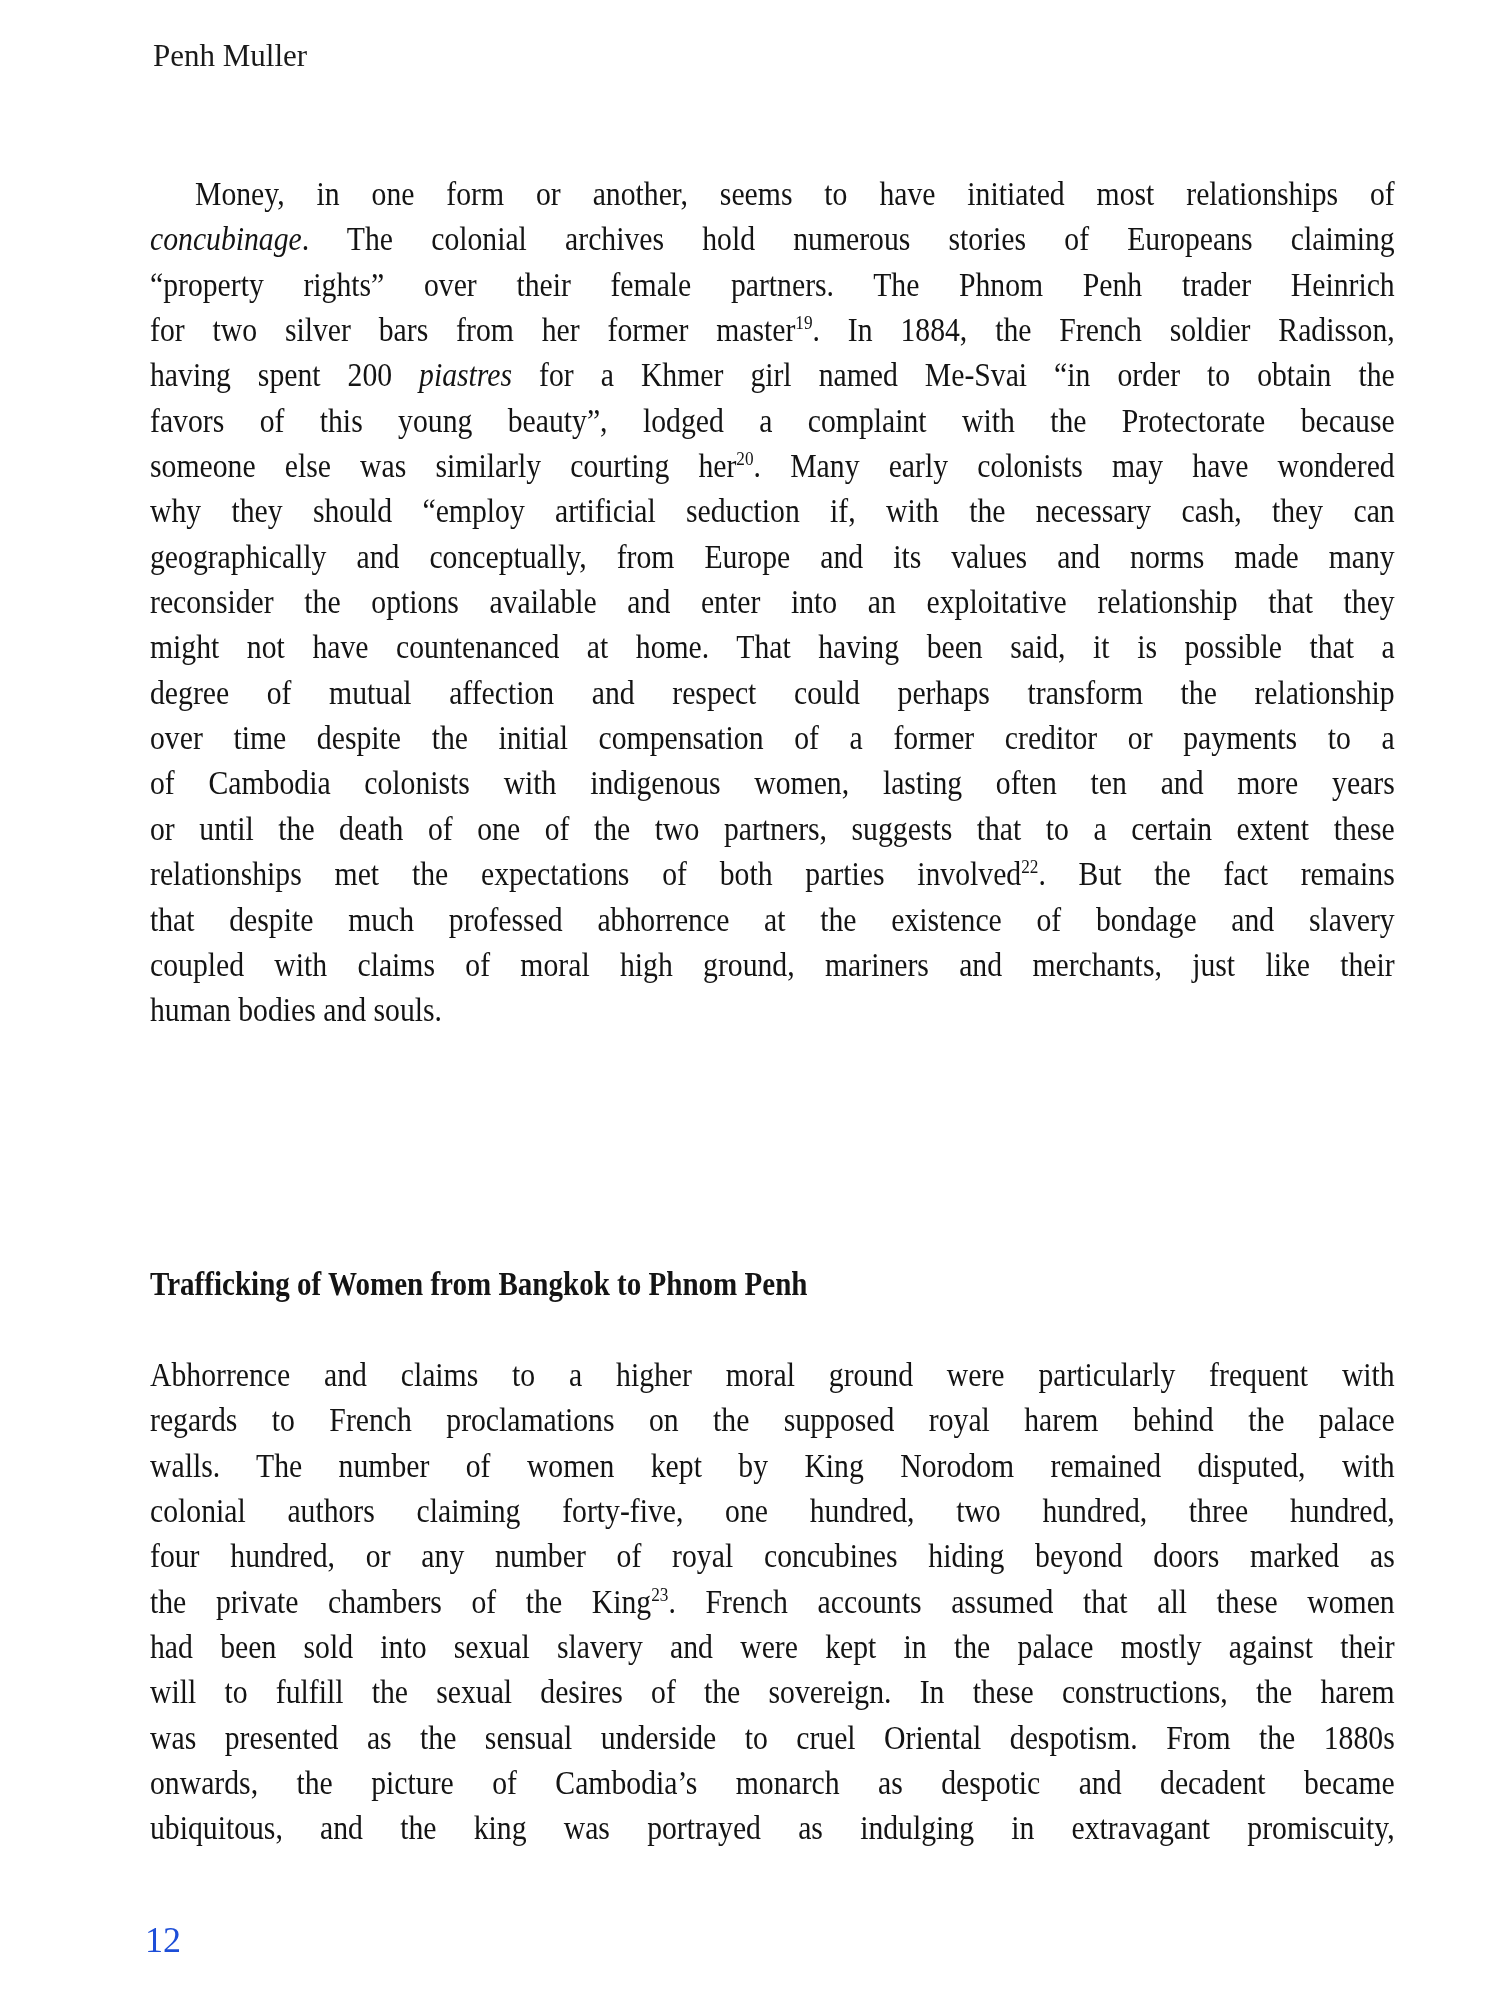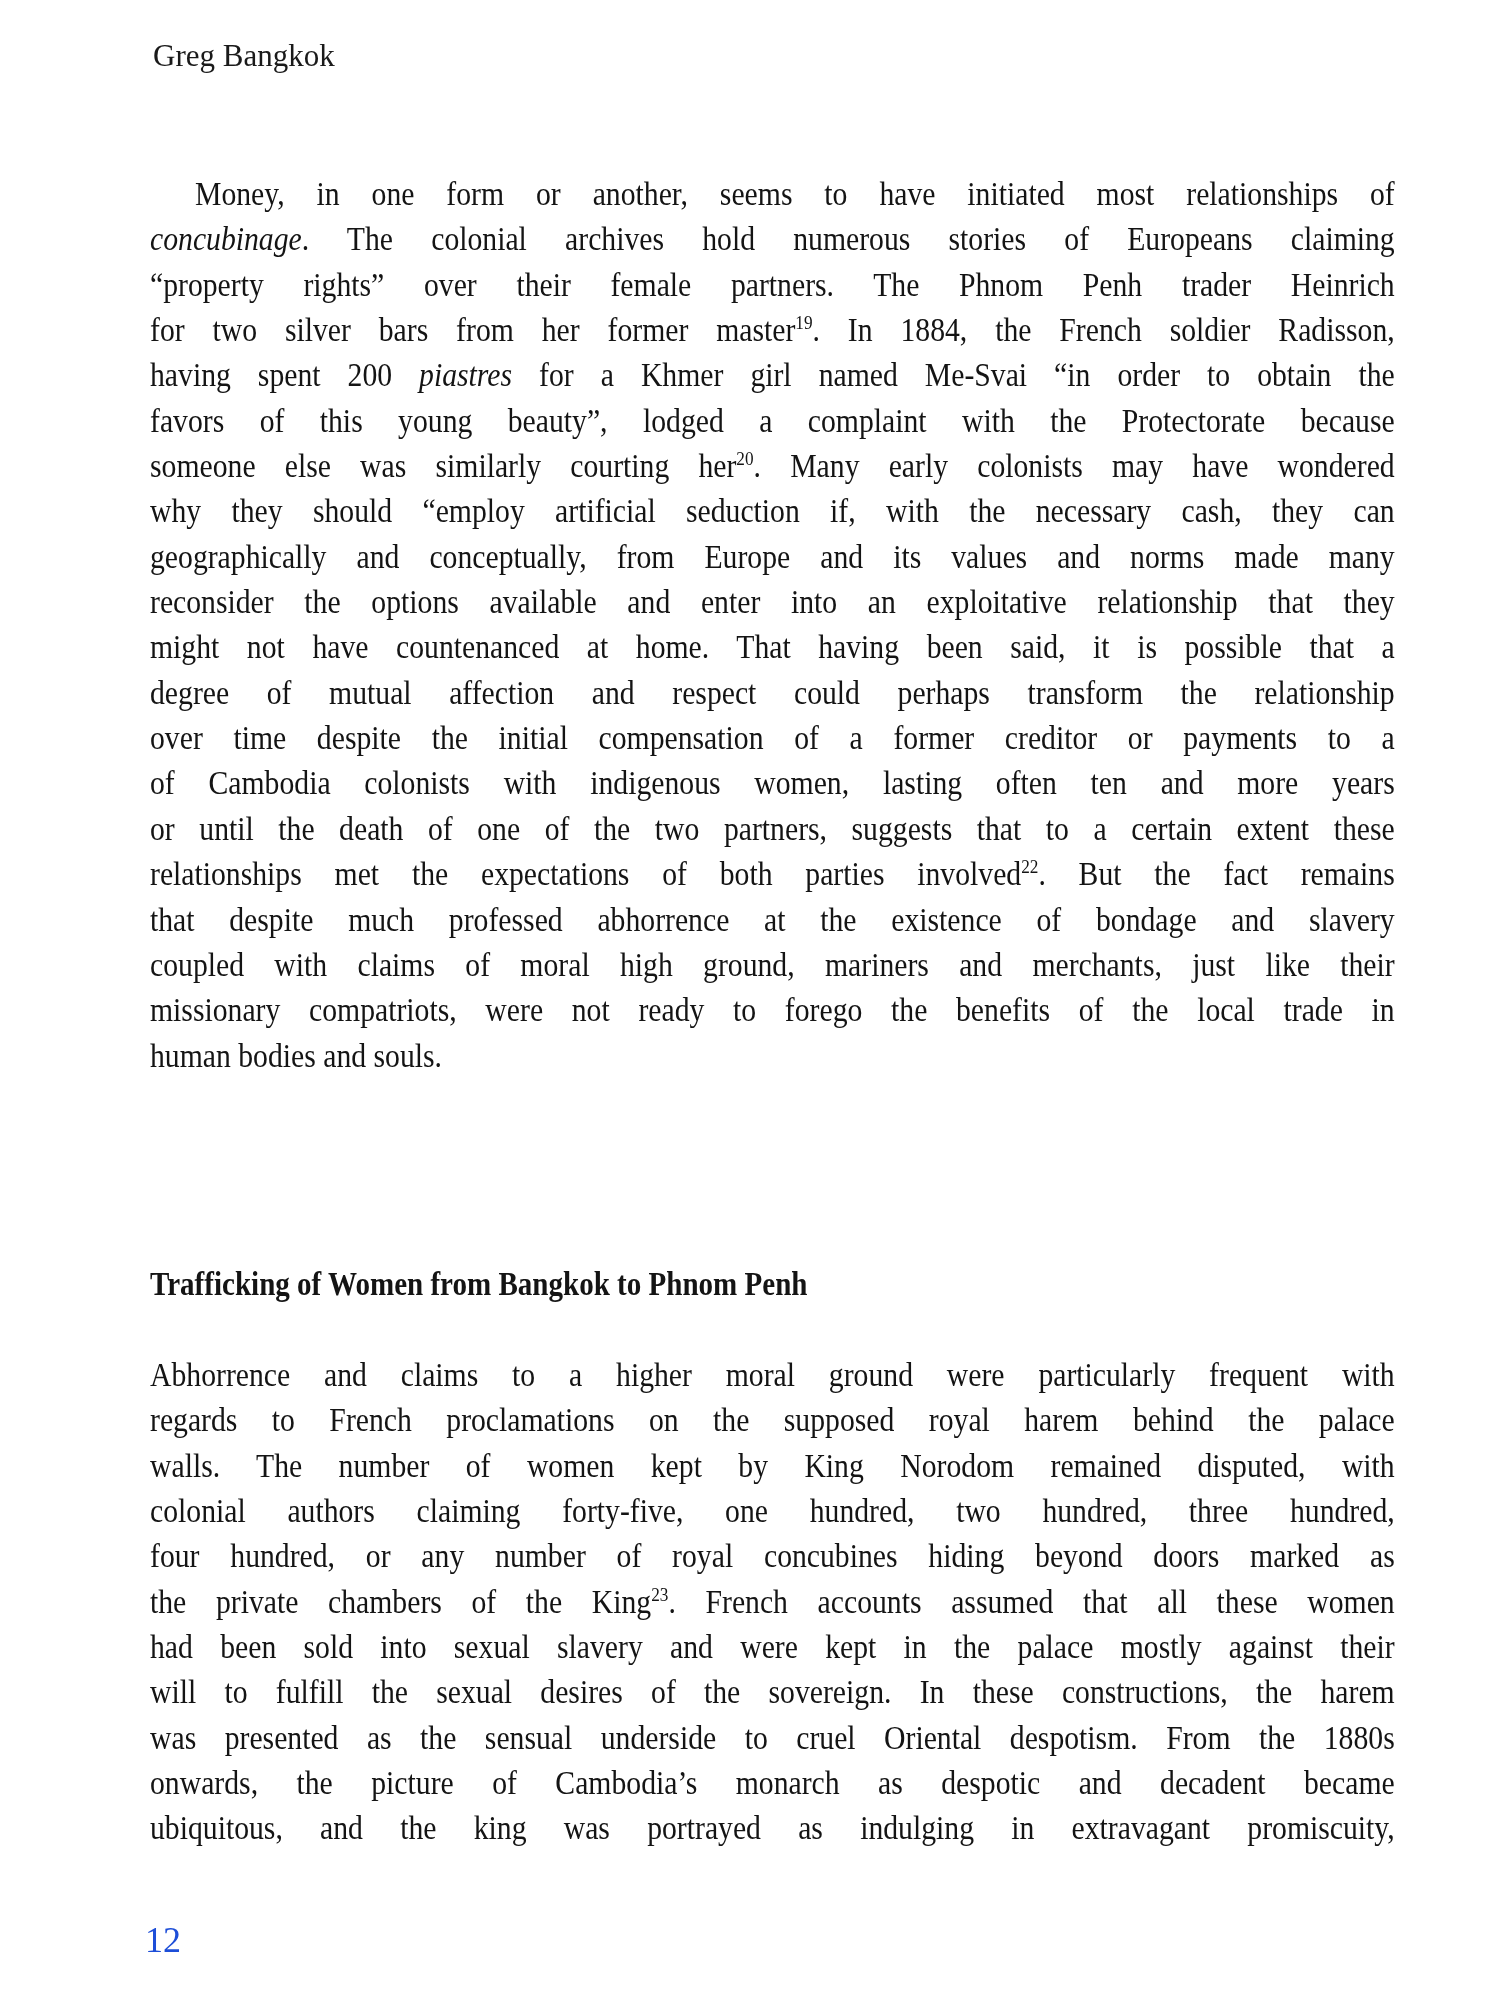--- a/index.html
+++ b/index.html
@@ -39,21 +39,21 @@
     position: absolute; left: 150px; top: 1262px;
     font-size: 33px; line-height: 45px; font-weight: bold;
     white-space: nowrap; transform: scaleX(0.88); transform-origin: 0 0;
   }
   #para1 { top: 172px; }
   #para2 { top: 1353px; }
 </style>
 </head>
 <body>
 
-<div class="running-head">Greg Bangkok</div>
+<div class="running-head">Penh Muller</div>
 
 <div class="block" id="para1">
     <div class="line indent">
       <div class="line-inner"><span>Money, in one form or another, seems to have initiated most relationships of</span></div>
     </div>
     <div class="line">
       <div class="line-inner"><i>concubinage</i><span>. The colonial archives hold numerous stories of Europeans claiming</span></div>
     </div>
     <div class="line">
       <div class="line-inner"><span>“property rights” over their female partners. The Phnom Penh trader Heinrich</span></div>
@@ -96,23 +96,20 @@
     </div>
     <div class="line">
       <div class="line-inner"><span>relationships met the expectations of both parties involved</span><sup>22</sup><span>. But the fact remains</span></div>
     </div>
     <div class="line">
       <div class="line-inner"><span>that despite much professed abhorrence at the existence of bondage and slavery</span></div>
     </div>
     <div class="line">
       <div class="line-inner"><span>coupled with claims of moral high ground, mariners and merchants, just like their</span></div>
     </div>
-    <div class="line">
-      <div class="line-inner"><span>missionary compatriots, were not ready to forego the benefits of the local trade in</span></div>
-    </div>
     <div class="line last">
       <div class="line-inner"><span>human bodies and souls.</span></div>
     </div>
   </div>
 
 <div class="section-heading">Trafficking of Women from Bangkok to Phnom Penh</div>
 
 <div class="block" id="para2">
     <div class="line">
       <div class="line-inner"><span>Abhorrence and claims to a higher moral ground were particularly frequent with</span></div>

